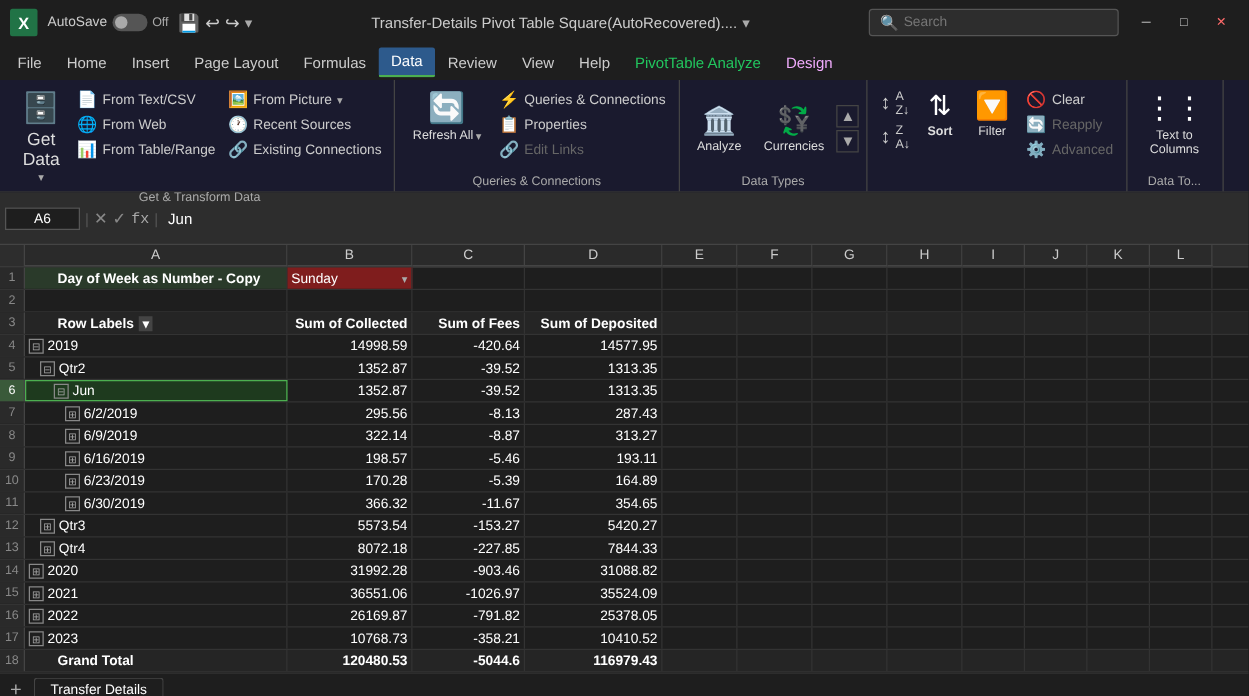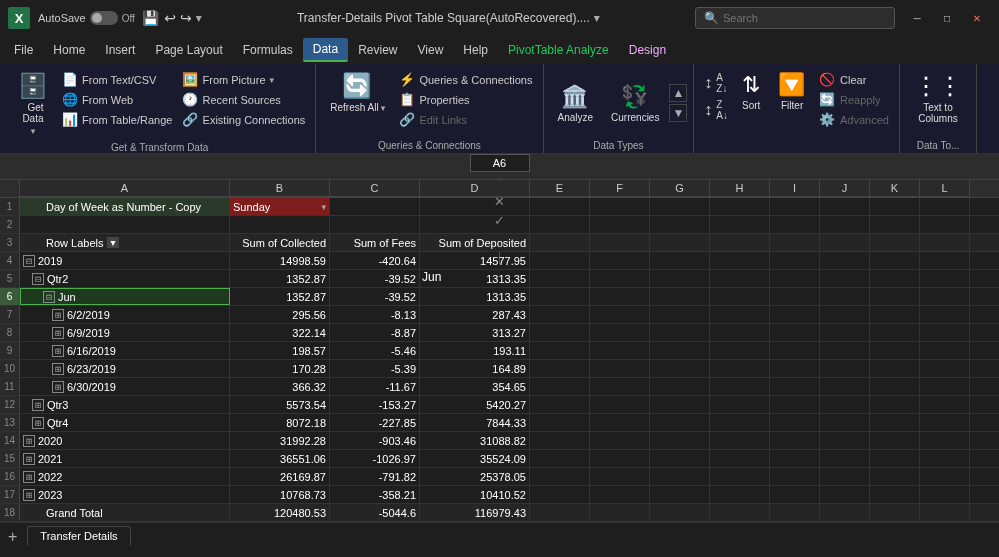--- a/index.html
+++ b/index.html
@@ -26,36 +26,36 @@
     .ribbon { background: #1a1a2e; border-bottom: 1px solid #333; height: 90px; display: flex; align-items: stretch; padding: 0 4px; }
     .ribbon-group { display: flex; flex-direction: column; align-items: flex-start; border-right: 1px solid #444; padding: 4px 6px 2px 6px; min-width: fit-content; }
     .ribbon-group-title { font-size: 10px; color: #aaa; text-align: center; margin-top: auto; padding-top: 2px; width: 100%; }
     .ribbon-top { display: flex; gap: 2px; align-items: flex-start; flex: 1; }
     .ribbon-btn-sm { display: flex; align-items: center; gap: 4px; padding: 2px 4px; cursor: pointer; border-radius: 2px; font-size: 11px; color: #ccc; white-space: nowrap; }
     .ribbon-btn-sm .sm-icon { font-size: 13px; }
     .ribbon-col { display: flex; flex-direction: column; gap: 1px; justify-content: flex-start; padding-top: 2px; }
     .ribbon-large { display: flex; flex-direction: column; align-items: center; padding: 4px 8px; cursor: pointer; border-radius: 3px; gap: 2px; }
 
     
-    .formula-bar { display: flex; align-items: center; background: #2d2d2d; border-bottom: 1px solid #444; height: 26px; padding: 0 4px; gap: 4px; flex-direction: column; }
+    .formula-bar { display: flex; align-items: center; background: #2d2d2d; border-bottom: 1px solid #444; height: 42px; padding: 0 4px; gap: 4px; }
     .cell-ref { width: 60px; border: 1px solid #555; background: #1e1e1e; color: #fff; font-size: 11px; padding: 2px 4px; text-align: center; }
     .formula-input { flex: 1; background: transparent; border: none; outline: none; color: #fff; font-size: 12px; padding: 2px 4px; }
 
     
     .spreadsheet { display: flex; flex-direction: column; flex: 1; overflow: hidden; }
     .sheet-header-row { display: flex; background: #2d2d2d; border-bottom: 1px solid #444; }
     .row-num-header { width: 20px; background: #2d2d2d; border-right: 1px solid #444; flex-shrink: 0; }
     .col-header { border-right: 1px solid #444; border-bottom: 1px solid #444; text-align: center; font-size: 11px; color: #ccc; background: #2a2a2a; display: flex; align-items: center; justify-content: center; padding: 2px; flex-shrink: 0; user-select: none; }
     .sheet-row { display: flex; border-bottom: 1px solid #333; min-height: 18px; }
     .sheet-row.header-row { background: #252525; }
     .row-num { width: 20px; background: #2a2a2a; border-right: 1px solid #444; text-align: center; font-size: 10px; color: #888; flex-shrink: 0; display: flex; align-items: center; justify-content: center; }
     .row-num.active-row { background: #3a5a3a; color: #fff; }
     .cell { border-right: 1px solid #333; font-size: 11px; color: #fff; padding: 1px 3px; display: flex; align-items: center; overflow: hidden; white-space: nowrap; flex-shrink: 0; }
     .cell.selected { background: #1e3a1e; border: 1px solid #4caf50; }
-    .cell.bold { font-weight: normal; padding-left: 26px; }
+    .cell.bold { font-weight: bold; padding-left: 26px; }
     .cell.right { justify-content: flex-end; }
     .cell.indent1 { padding-left: 12px; }
     .cell.indent2 { padding-left: 22px; }
     .cell.indent3 { padding-left: 32px; }
     .sheet-tabs { display: flex; background: #1e1e1e; border-top: 1px solid #333; height: 24px; align-items: flex-end; padding-left: 4px; }
     .sheet-tab { padding: 3px 12px; font-size: 11px; color: #ccc; cursor: pointer; border: 1px solid #444; border-bottom: none; border-radius: 3px 3px 0 0; background: #2a2a2a; margin-right: 2px; }
     .sheet-tab.active { background: #1e1e1e; color: #fff; border-bottom: 1px solid #1e1e1e; }
 
     
     .col-a { width: 210px; }
@@ -122,21 +122,21 @@
   <div class="menu-item" style="color:#22c55e;">PivotTable Analyze</div>
   <div class="menu-item" style="color:#f0abfc;">Design</div>
 </div>
 
 <div class="ribbon">
 
   <div class="ribbon-group">
     <div class="ribbon-top">
       <div class="ribbon-large">
         <span style="font-size:24px;">🗄️</span>
-        <span style="font-size:10px;color:#ddd;text-align:right;">Get<br>Data</span>
+        <span style="font-size:14px;color:#ddd;text-align:center;">Get<br>Data</span>
         <span style="font-size:9px;color:#aaa;">▾</span>
       </div>
       <div class="ribbon-col">
         <div class="ribbon-btn-sm">
           <span class="sm-icon">📄</span>
           <span>From Text/CSV</span>
         </div>
         <div class="ribbon-btn-sm">
           <span class="sm-icon">🌐</span>
           <span>From Web</span>
@@ -214,21 +214,21 @@
           <span style="font-size:16px;">↕</span>
           <span style="font-size:10px;color:#ccc;">A<br>Z↓</span>
         </div>
         <div class="ribbon-btn-sm">
           <span style="font-size:16px;">↕</span>
           <span style="font-size:10px;color:#ccc;">Z<br>A↓</span>
         </div>
       </div>
       <div class="ribbon-large">
         <span style="font-size:22px;">⇅</span>
-        <span style="font-size:10px;color:#ddd;">Sort</span>
+        <span style="font-size:10px;color:#ddd;font-weight:bold;">Sort</span>
       </div>
       <div class="ribbon-large">
         <span style="font-size:22px;">🔽</span>
         <span style="font-size:10px;color:#ddd;">Filter</span>
       </div>
       <div class="ribbon-col">
         <div class="ribbon-btn-sm">
           <span style="font-size:13px;">🚫</span>
           <span>Clear</span>
         </div>

